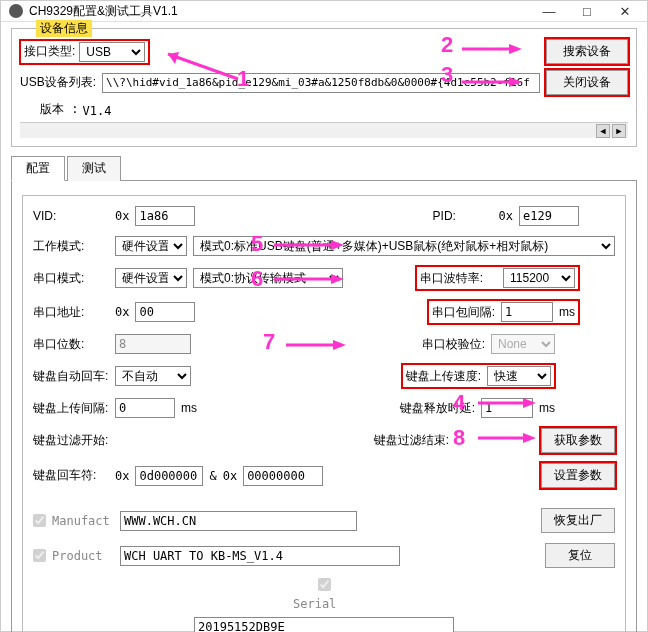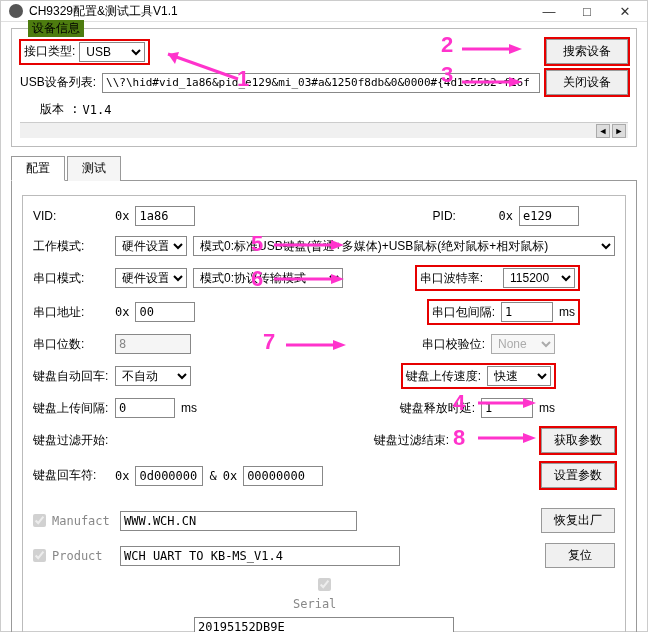--- a/index.html
+++ b/index.html
@@ -5,21 +5,21 @@
 * { box-sizing: border-box; margin: 0; padding: 0; }
 body { font-family: "Microsoft YaHei", sans-serif; font-size: 12px; background: #fff; }
 .window { width: 648px; height: 632px; border: 1px solid #ccc; display: flex; flex-direction: column; position: relative; }
 .titlebar { height: 30px; display: flex; align-items: center; padding: 0 8px; border-bottom: 1px solid #e0e0e0; }
 .titlebar-icon { width: 14px; height: 14px; background: #555; border-radius: 50%; margin-right: 6px; }
 .titlebar-title { flex: 1; font-size: 12px; }
 .winbtns { display: flex; gap: 18px; margin-right: 4px; }
 .winbtn { width: 20px; height: 20px; display: flex; align-items: center; justify-content: center; font-size: 13px; color: #333; cursor: pointer; }
 .content { flex: 1; padding: 6px 10px 8px 10px; position: relative; }
 .groupbox { border: 1px solid #bbb; padding: 10px 8px 8px 8px; position: relative; margin-bottom: 8px; }
-.groupbox-title { position: absolute; top: -9px; left: 16px; background: #4d7c0f; padding: 0 4px; font-size: 12px; }
+.groupbox-title { position: absolute; top: -9px; left: 24px; background: #fde047; padding: 0 4px; font-size: 12px; }
 .row { display: flex; align-items: center; margin-bottom: 6px; gap: 6px; }
 .label { white-space: nowrap; }
 .select { border: 1px solid #888; background: #fff; font-size: 12px; padding: 1px 2px; height: 20px; }
 .input { border: 1px solid #888; background: #fff; font-size: 12px; padding: 1px 3px; height: 20px; font-family: monospace; }
 .btn { border: 1px solid #999; background: #f0f0f0; padding: 3px 12px; font-size: 12px; cursor: pointer; min-width: 70px; text-align: center; }
 .tabs { display: flex; border-bottom: 1px solid #999; margin-top: 4px; }
 .tab { border: 1px solid #999; border-bottom: none; padding: 3px 14px; background: #f5f5f5; cursor: pointer; margin-right: 2px; position: relative; top: 1px; }
 .tab.active { background: #fff; border-bottom: 1px solid #fff; }
 .tabbody { border: 1px solid #999; border-top: none; padding: 14px 10px; }
 .inner-groupbox { border: 1px solid #bbb; padding: 10px; }
@@ -109,21 +109,21 @@
         <div style="flex:1"></div>
         <button class="btn redbox2" style="min-width:82px;">搜索设备</button>
       </div>
 
       <div class="row">
         <span class="label">USB设备列表:</span>
         <input class="input mono" style="flex: 1 1 0%; font-size: 11px;" value="\\?\hid#vid_1a86&amp;pid_e129&amp;mi_03#a&amp;1250f8db&amp;0&amp;0000#{4d1e55b2-f16f">
         <button class="btn redbox2" style="min-width:82px;">关闭设备</button>
       </div>
 
-      <div class="row small-gap" style="padding-left:20px; margin-bottom:0;">
+      <div class="row small-gap" style="padding-left:20px; margin-bottom:0;align-items:flex-end;">
         <span class="label mono">版本 :</span>
         <span class="mono">V1.4</span>
       </div>
       <div class="scrollbar-corner">
         <div class="sb-btn">◄</div>
         <div class="sb-btn">►</div>
       </div>
     </div>
 
     <div class="tabs">

